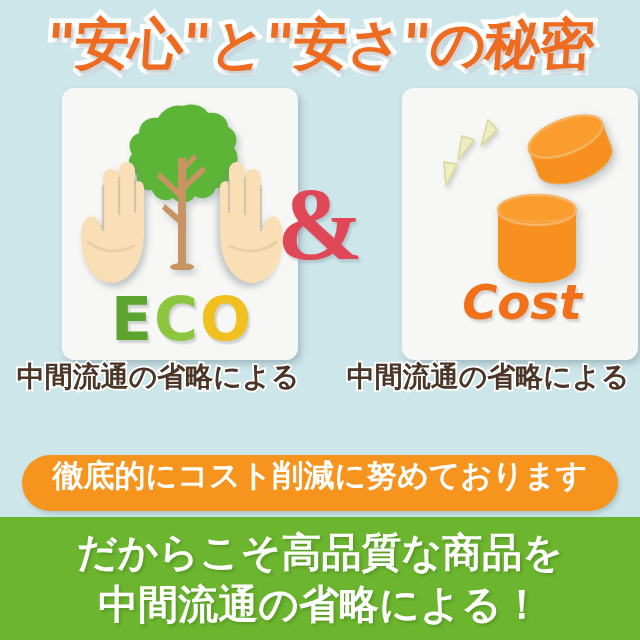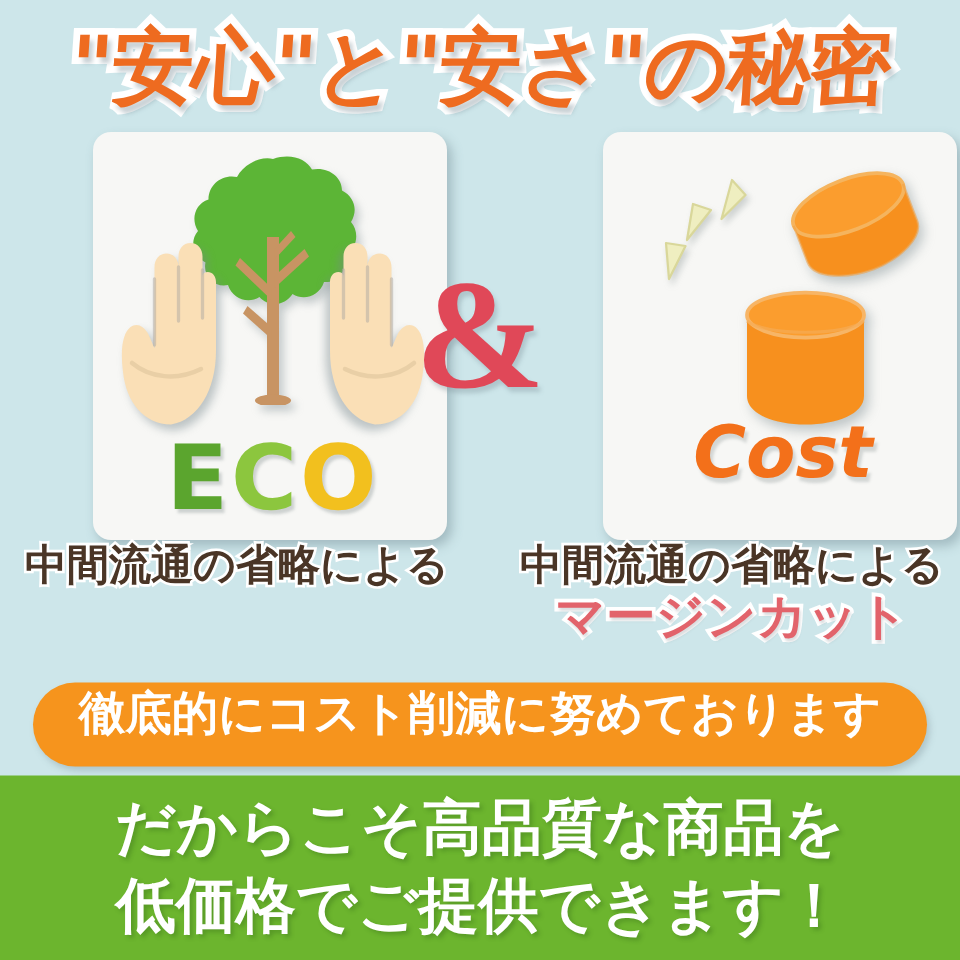--- a/index.html
+++ b/index.html
@@ -345,25 +345,24 @@
 
     <div id="cost-word">Cost</div>
   </div>
 
   <div class="caption" id="caption-eco">
     <div class="cap-line cap-dark">中間流通の省略による</div>
   </div>
 
   <div class="caption" id="caption-cost">
     <div class="cap-line cap-dark">中間流通の省略による</div>
-    <div class="cap-line cap-red">マージンカット</div>
   </div>
 
   <div id="pill">
     <span id="pill-text">徹底的にコスト削減に努めております</span>
   </div>
 
   <div id="footer">
     <div class="foot-line">だからこそ高品質な商品を</div>
-    <div class="foot-line">低価格でご提供できます！</div>
+    <div class="foot-line">中間流通の省略による！</div>
   </div>
 
 </div>
 
 </body></html>

